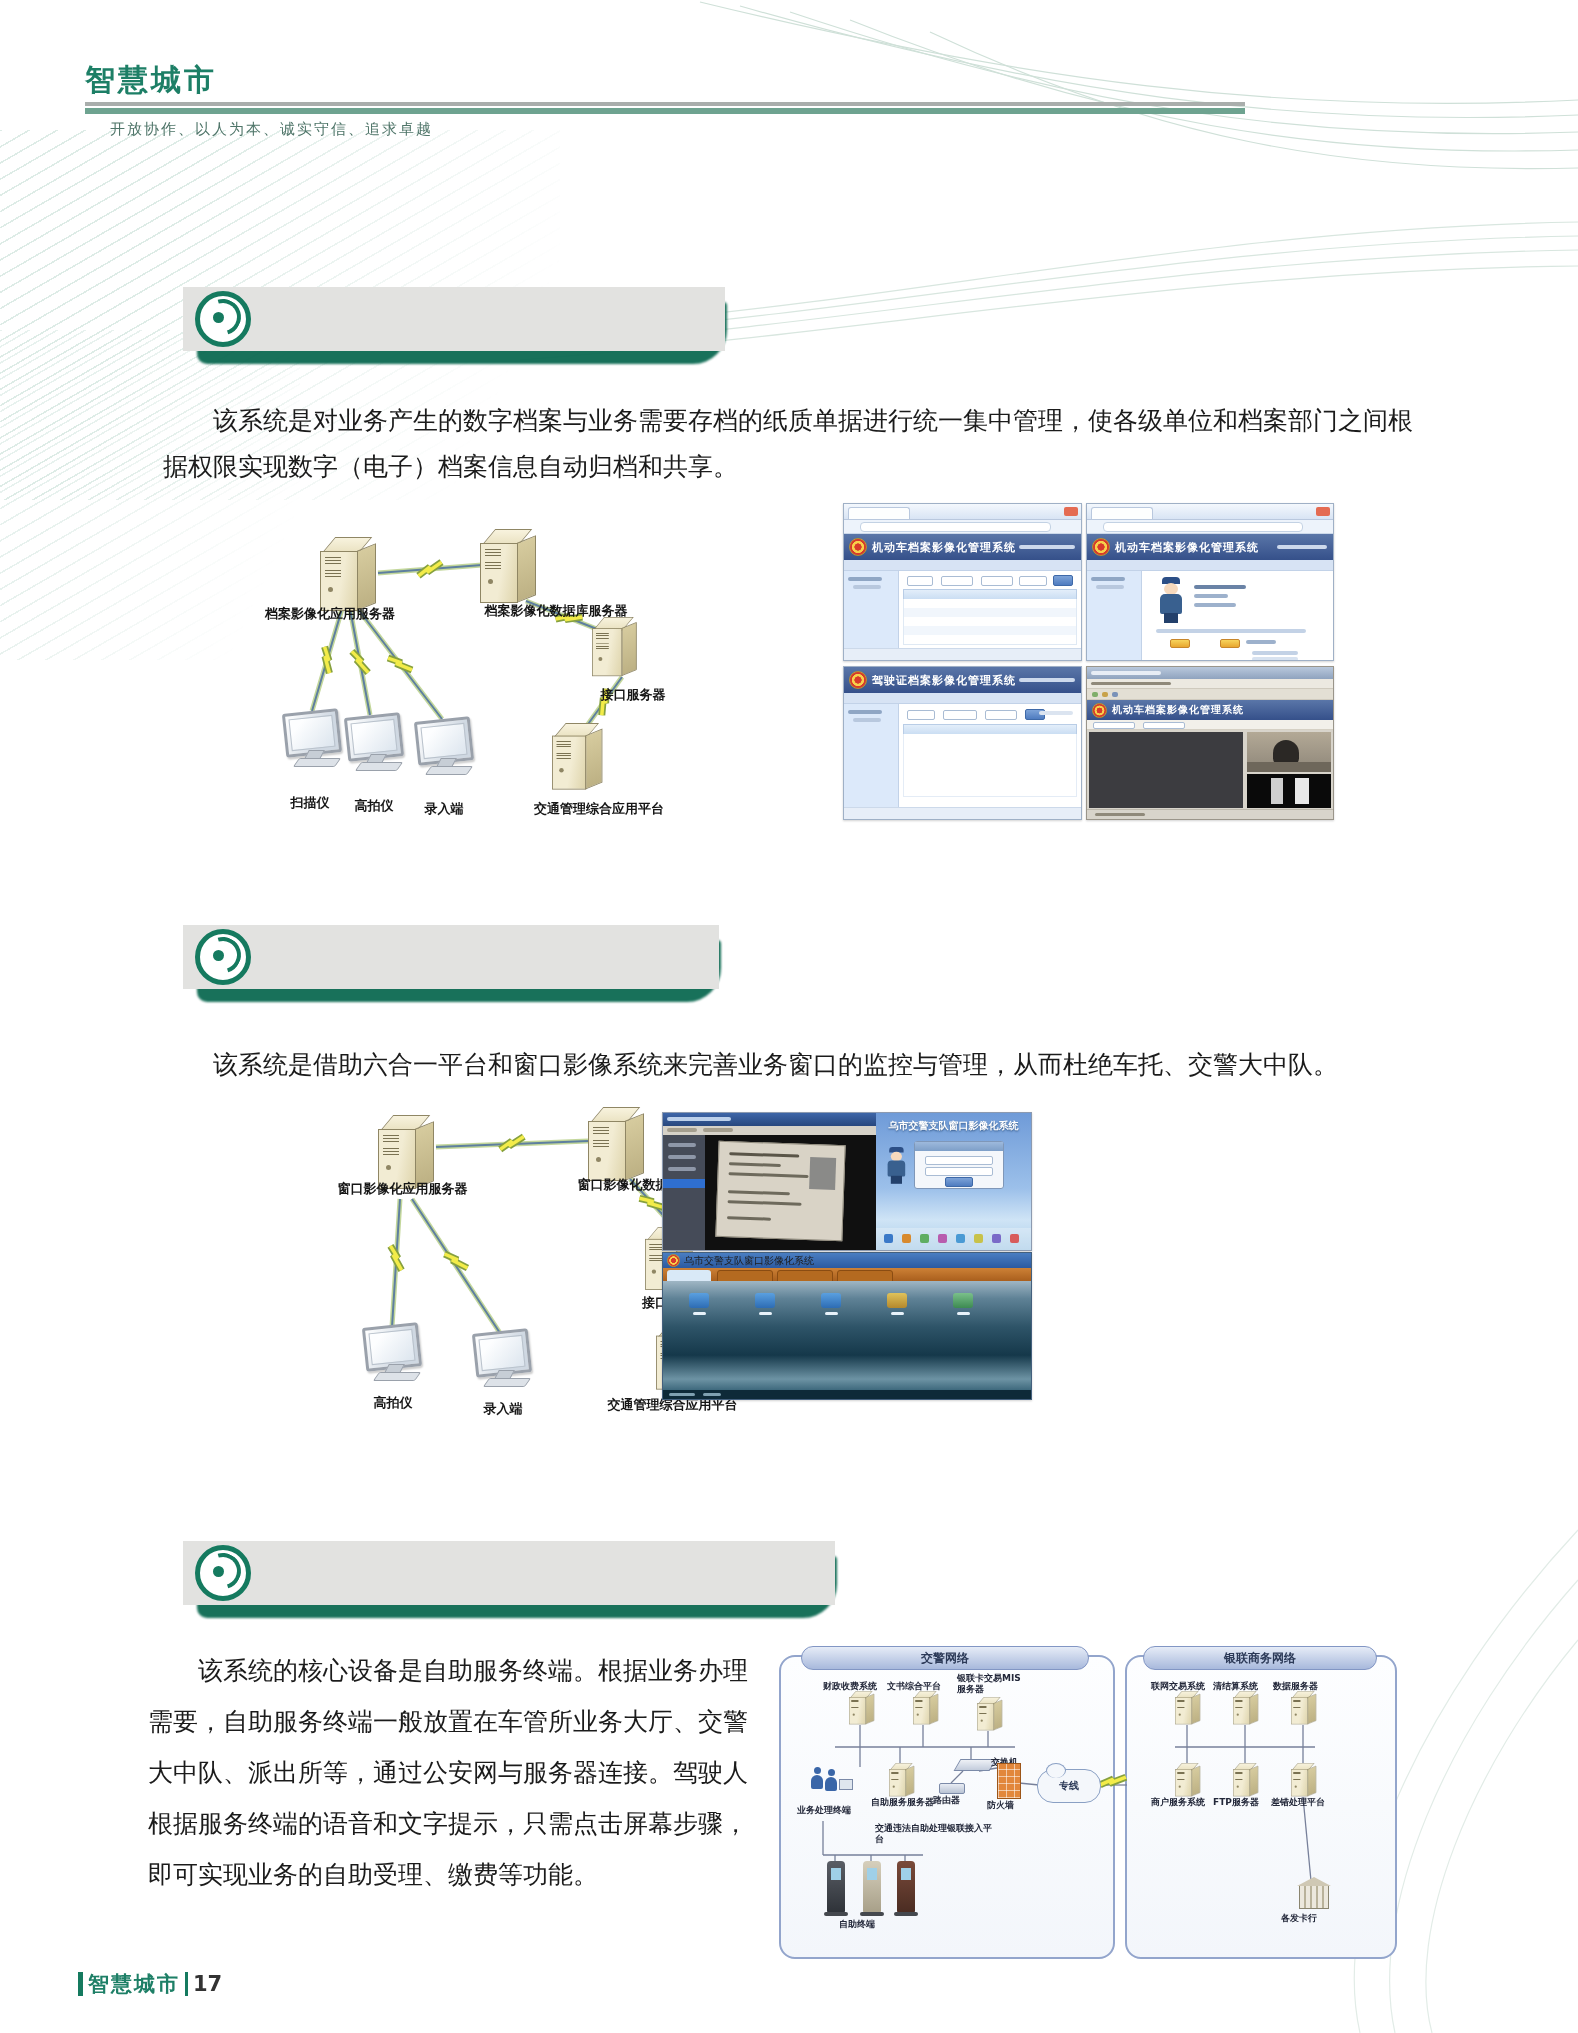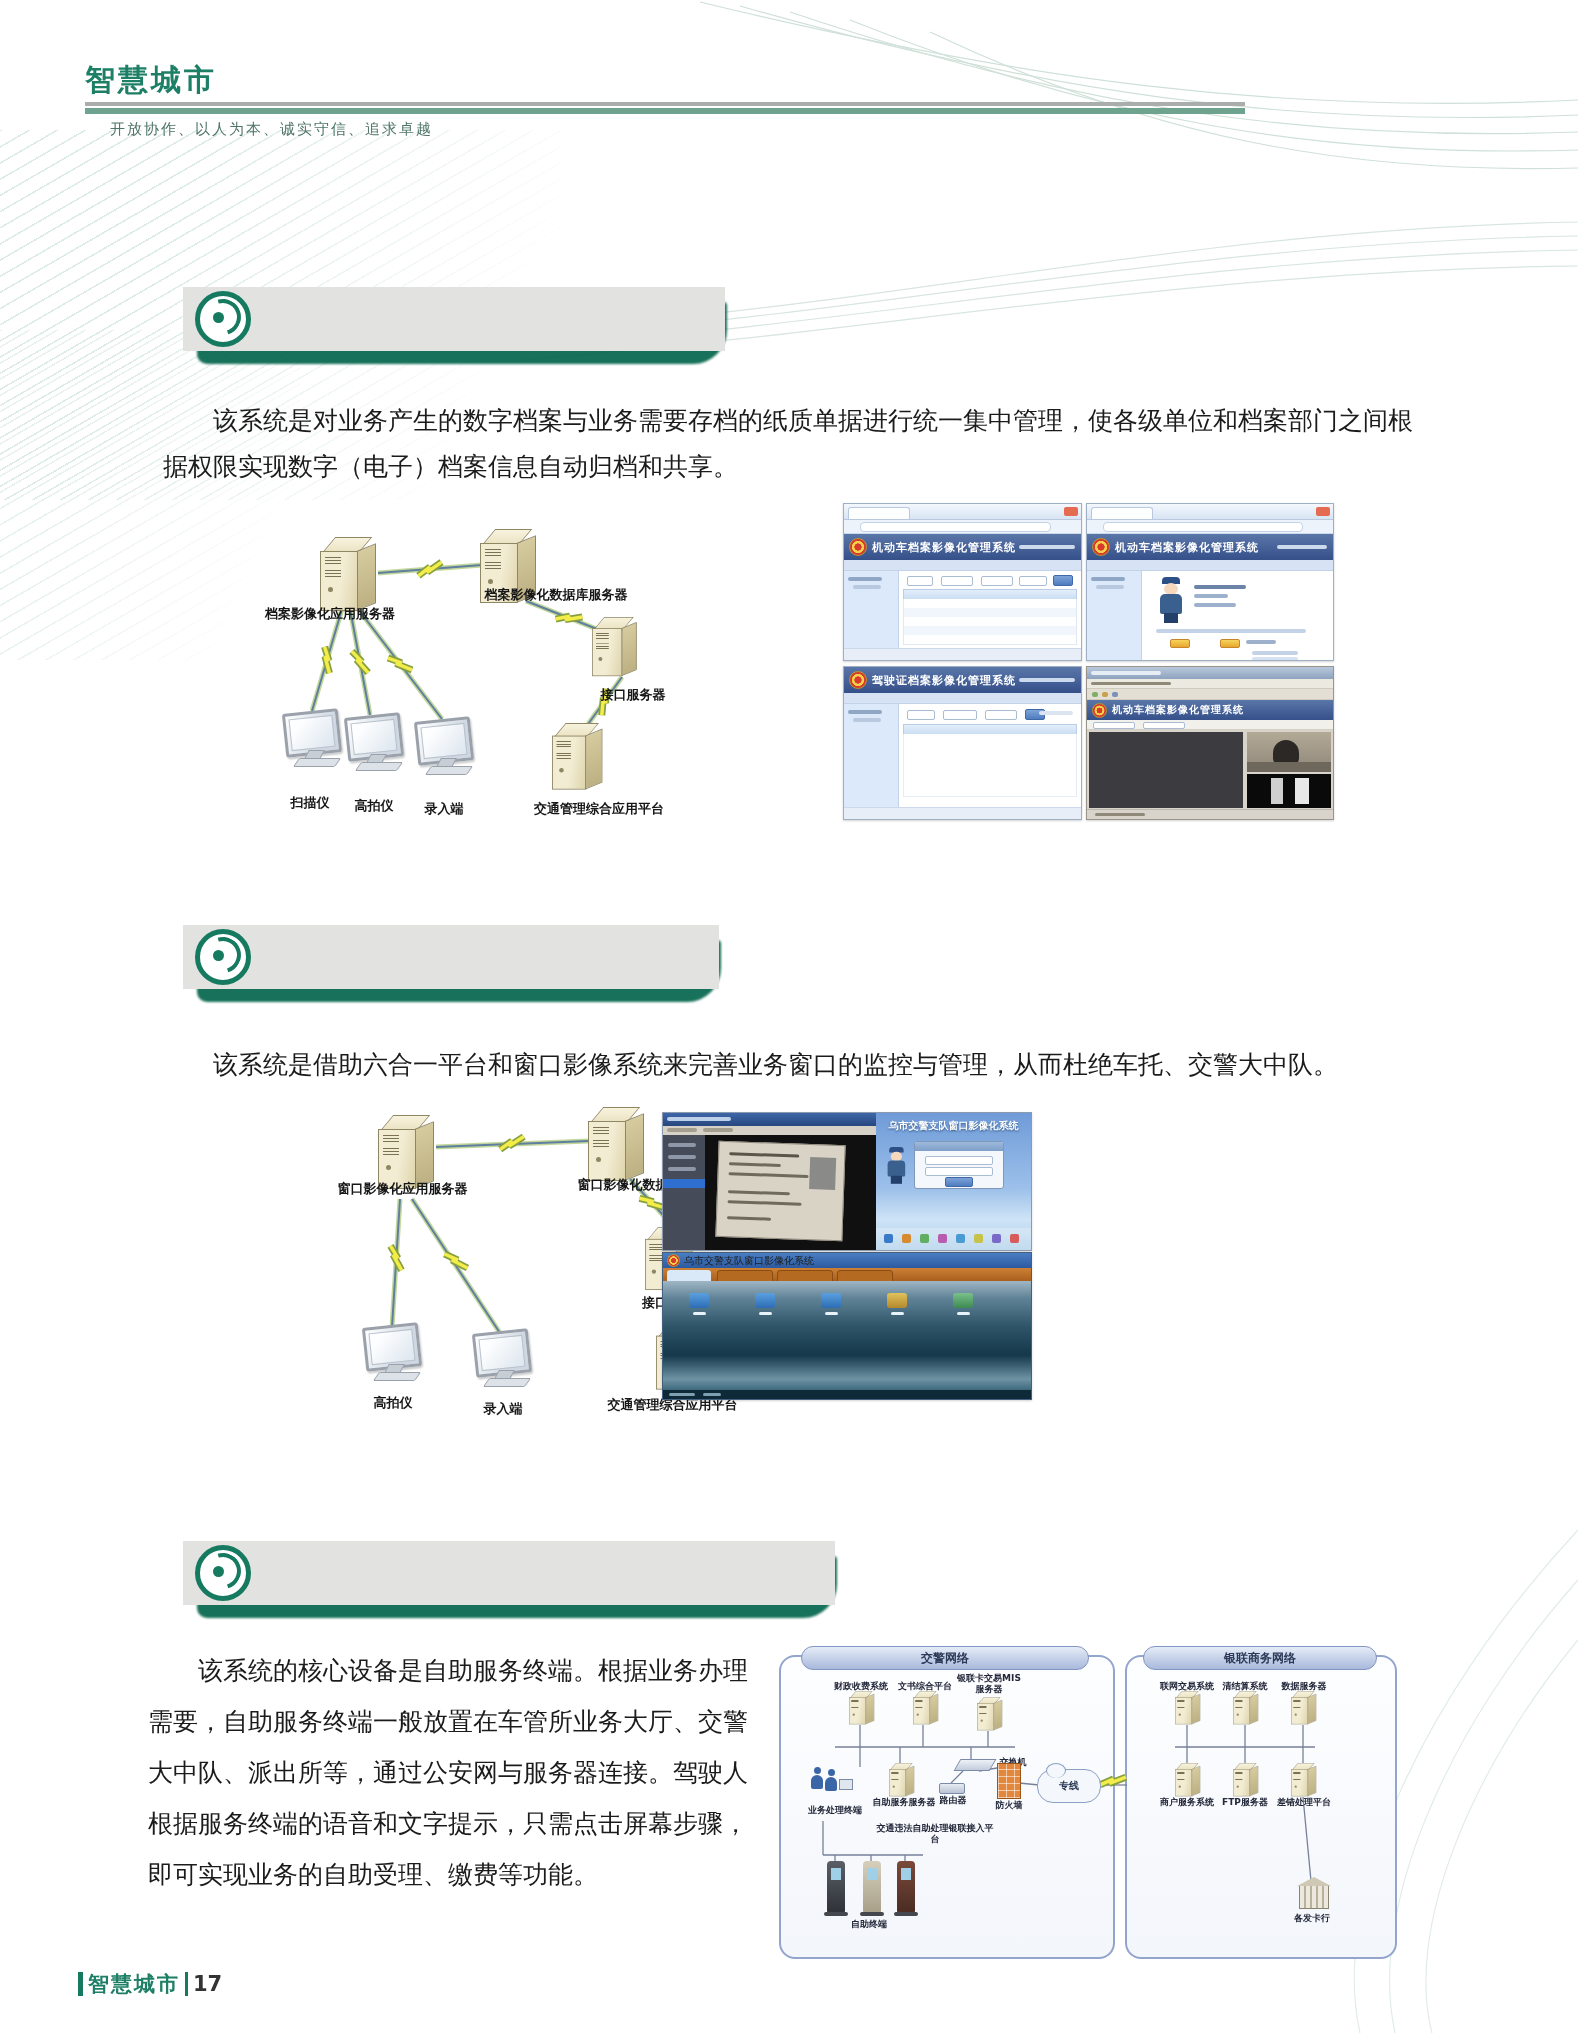--- a/index.html
+++ b/index.html
@@ -19,21 +19,21 @@
   .band{position:absolute;background:#e2e2e0;display:flex;align-items:center;padding-left:12px;z-index:3}
   .band-sh{position:absolute;background:#0c6a52;border-radius:4px 4px 34px 10px;filter:blur(1.3px);opacity:.95;z-index:2}
   .stitle{font-size:42px;font-weight:400;color:#127a5e;letter-spacing:3px;margin:0 0 0 14px;white-space:nowrap}
   .target{width:46px;height:46px;border:5px solid #157a5f;border-radius:50%;position:relative;background:#fff;display:inline-block;flex:0 0 auto}
   .target .dot{position:absolute;left:13px;top:16px;width:11px;height:11px;border-radius:50%;background:#157a5f}
   .target .arc{position:absolute;left:5px;top:3px;width:28px;height:28px;border:4px solid transparent;border-right-color:#157a5f;border-top-color:#157a5f;border-radius:50%;transform:rotate(28deg)}
   
   .para{position:absolute;font-size:25px;line-height:46px;text-indent:2em;color:#1b1b1b}
   
   .lbl{position:absolute;font-size:13px;font-weight:700;color:#161616;text-align:center;line-height:1.2}
-  .lbl9{position:absolute;font-size:9px;font-weight:700;color:#23283a;text-align:center;line-height:1.25}
+  .lbl9{position:absolute;font-size:9px;font-weight:700;color:#23283a;text-align:left;line-height:1.25}
   .dsvg{position:absolute;left:0;top:0;pointer-events:none}
   .lg{stroke:#b9d08a;stroke-width:5;fill:none;opacity:.85}
   .lb{stroke:#5e7f9f;stroke-width:2;fill:none}
   .l3{stroke:#77809a;stroke-width:1.3;fill:none}
   .srv{position:absolute;width:58px;height:74px}
   .srv i{display:block}
   .srv .tp{position:absolute;left:1px;top:0;width:35px;height:15px;background:linear-gradient(#f8f3de,#e9e1c0);border:1px solid #8f8664;transform:skewX(-40deg);transform-origin:0 100%}
   .srv .fr{position:absolute;left:0;top:14px;width:36px;height:58px;background:linear-gradient(100deg,#f2ecd3 55%,#ded4ab);border:1px solid #8f8664}
   .srv .sd{position:absolute;left:37px;top:10px;width:17px;height:58px;background:linear-gradient(#d6cb9e,#bdb184);border:1px solid #8f8664;transform:skewY(-22deg)}
   .srv .v1{position:absolute;left:5px;top:20px;width:16px;height:8px;background:repeating-linear-gradient(180deg,#7a7252 0 1.2px,transparent 1.2px 3px)}
@@ -212,21 +212,21 @@
       <i class="sc"></i>
       <i class="st"></i>
       <i class="bs"></i>
     </div>
   <div class="mon" style="left:184px;top:224px">
       <i class="sc"></i>
       <i class="st"></i>
       <i class="bs"></i>
     </div>
   <div class="lbl" style="left:-5px;top:111px;width:210px">档案影像化应用服务器</div>
-  <div class="lbl" style="left:212px;top:92px;width:228px">档案影像化数据库服务器</div>
+  <div class="lbl" style="left:212px;top:108px;width:228px">档案影像化数据库服务器</div>
   <div class="lbl" style="left:348px;top:192px;width:110px">接口服务器</div>
   <div class="lbl" style="left:278px;top:306px;width:182px">交通管理综合应用平台</div>
   <div class="lbl" style="left:40px;top:300px;width:80px">扫描仪</div>
   <div class="lbl" style="left:104px;top:303px;width:80px">高拍仪</div>
   <div class="lbl" style="left:174px;top:306px;width:80px">录入端</div>
 </div>
 
 <div class="shot" style="left:843px;top:503px;width:237px;height:156px">
   <div class="chrome">
       <i class="tab"></i>

